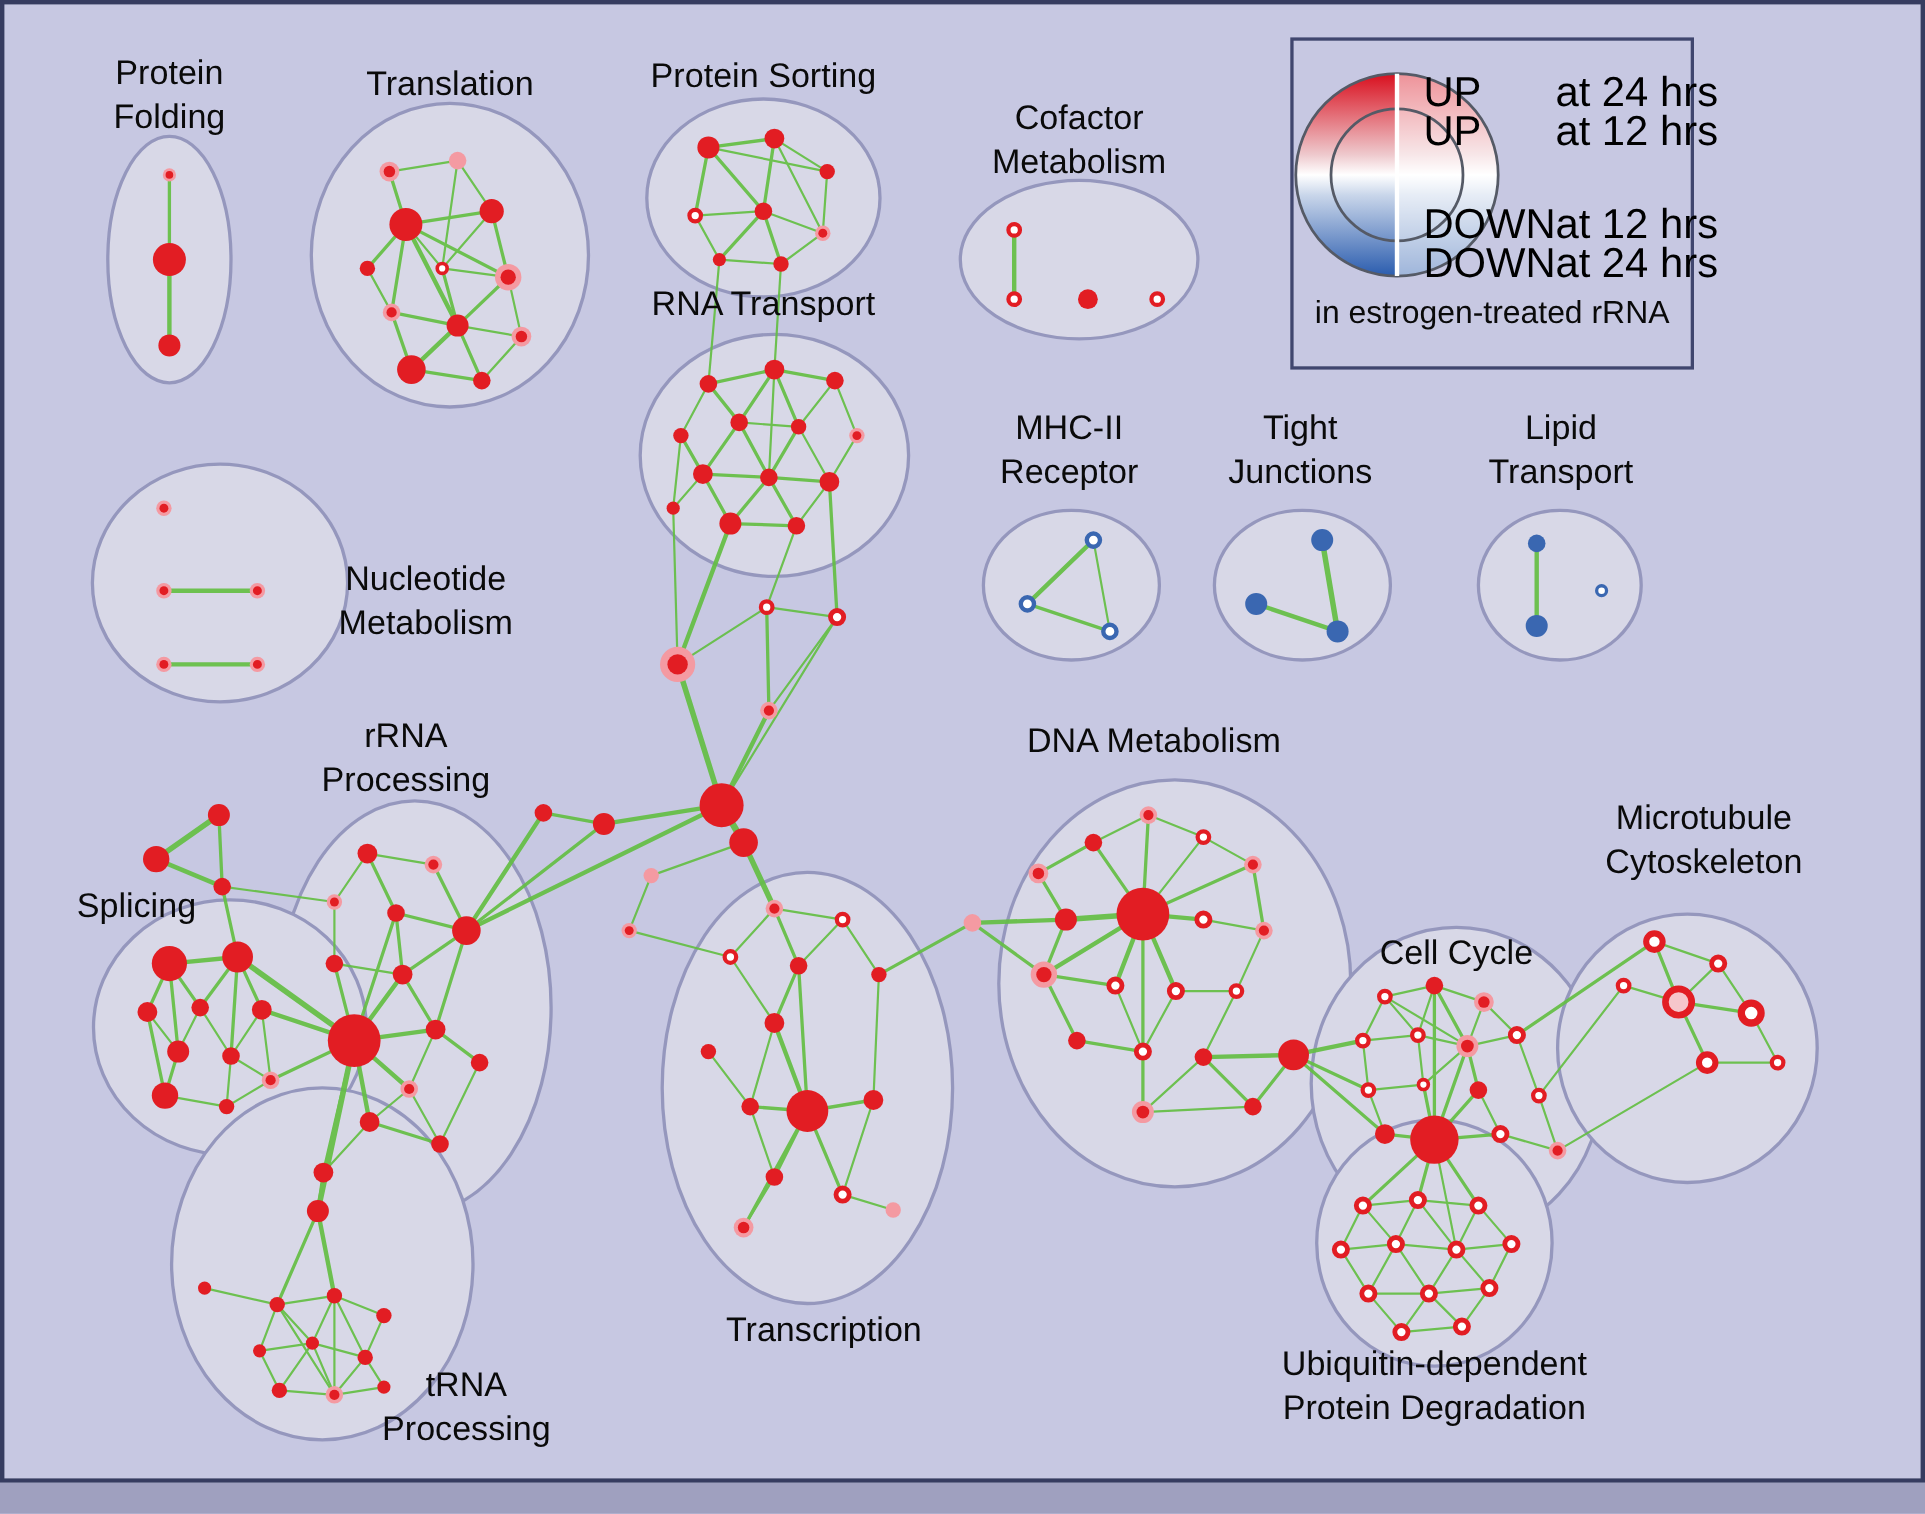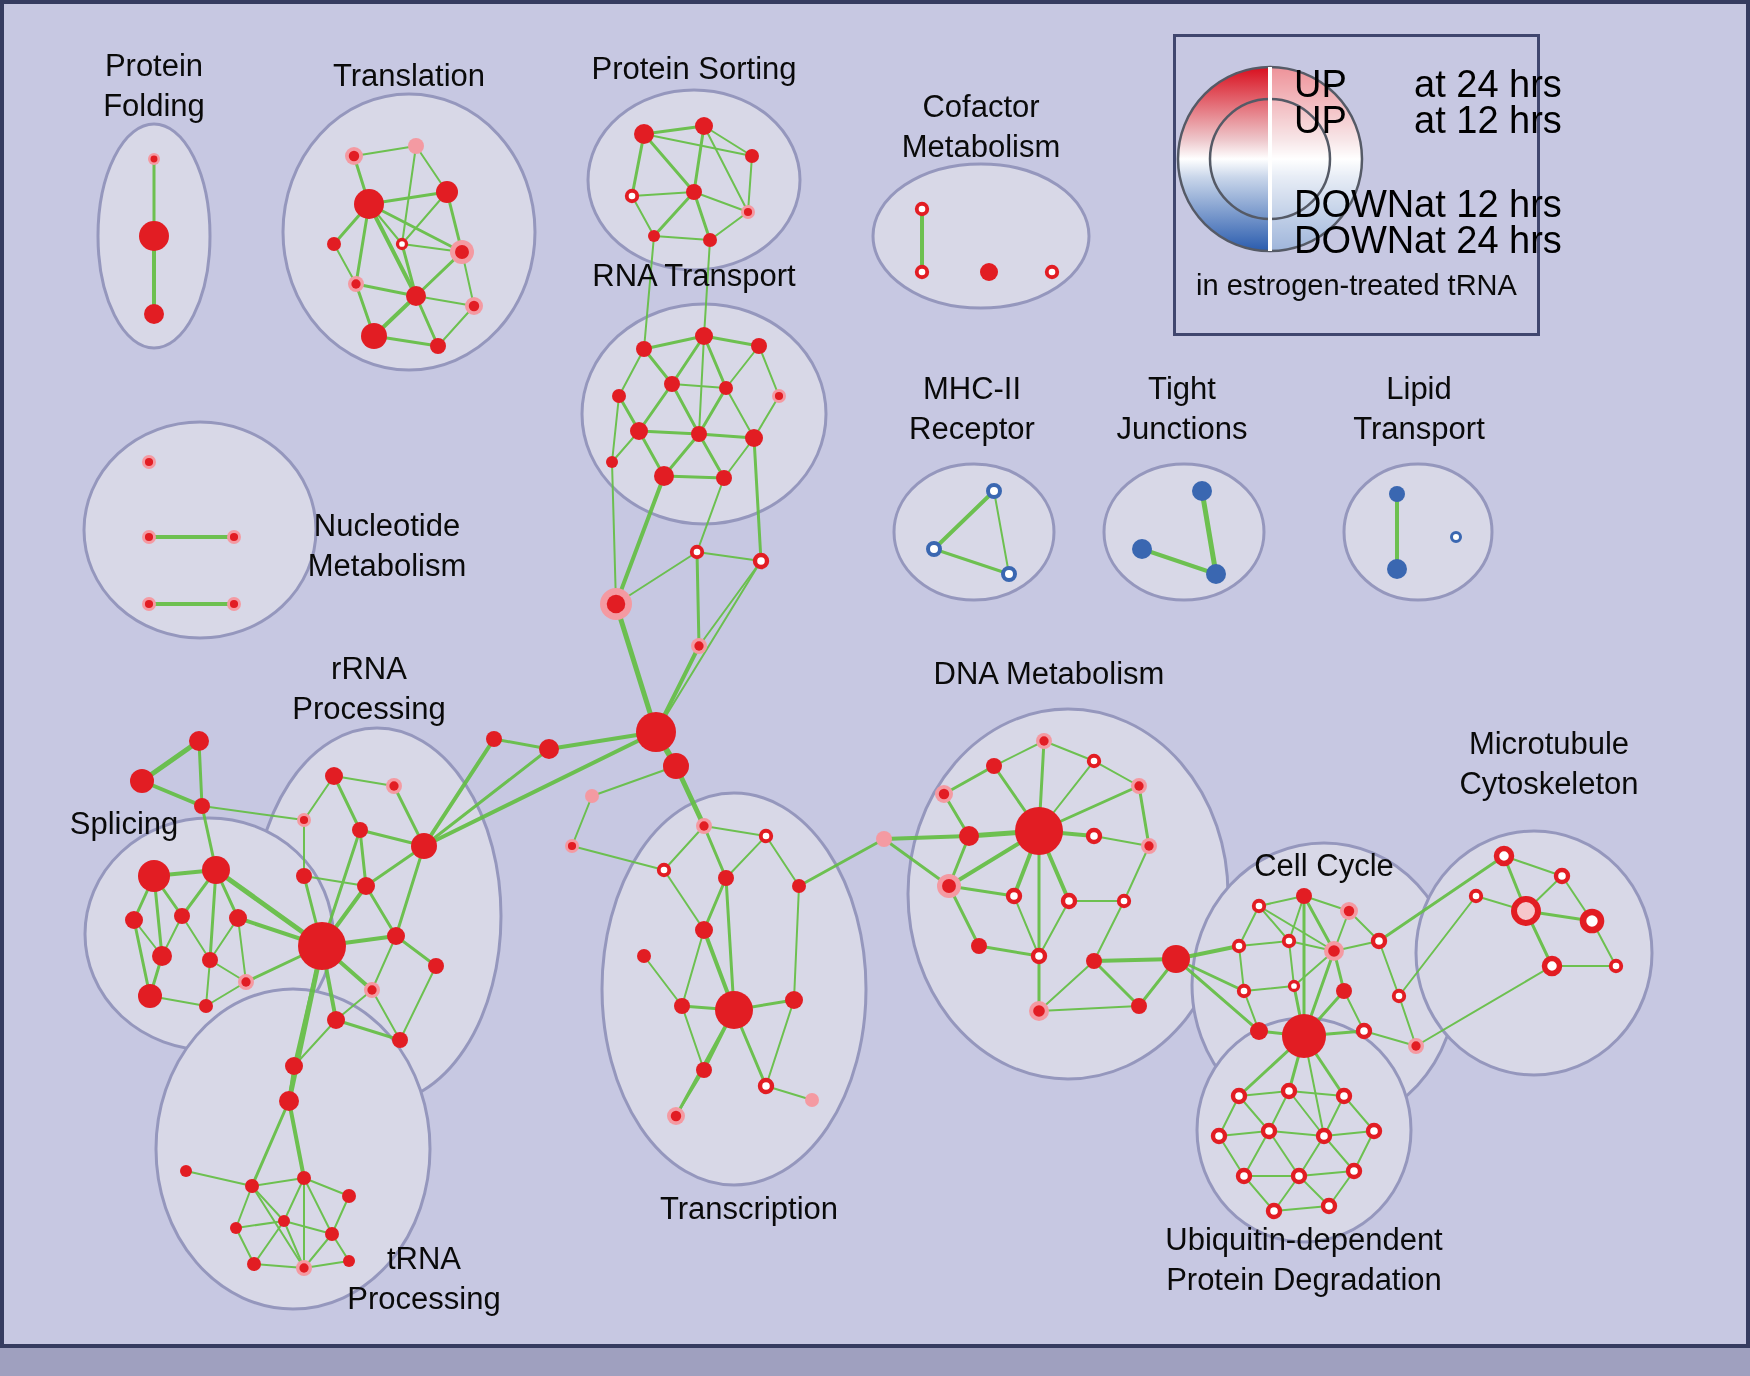--- a/index.html
+++ b/index.html
@@ -944,16 +944,16 @@
       <line x1="94" y1="30" x2="94" y2="214" stroke="#ffffff" stroke-width="4"></line>
     </svg>
     <span class="lg lab r1">UP</span>
     <span class="lg time r1">at 24 hrs</span>
     <span class="lg lab r2">UP</span>
     <span class="lg time r2">at 12 hrs</span>
     <span class="lg lab r3">DOWN</span>
     <span class="lg time r3">at 12 hrs</span>
     <span class="lg lab r4">DOWN</span>
     <span class="lg time r4">at 24 hrs</span>
-    <div class="lg-caption c1">in estrogen-treated tRNA</div>
+    <div class="lg-caption c1">in estrogen-treated rRNA</div>
   </div>
 
 </div>
 
 </body></html>

